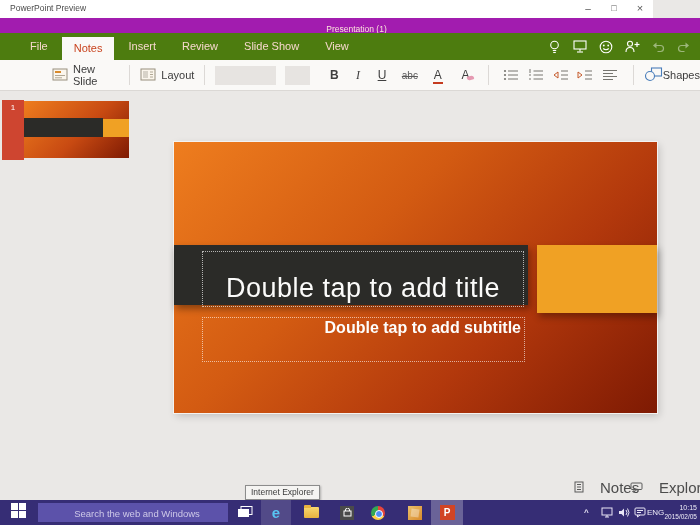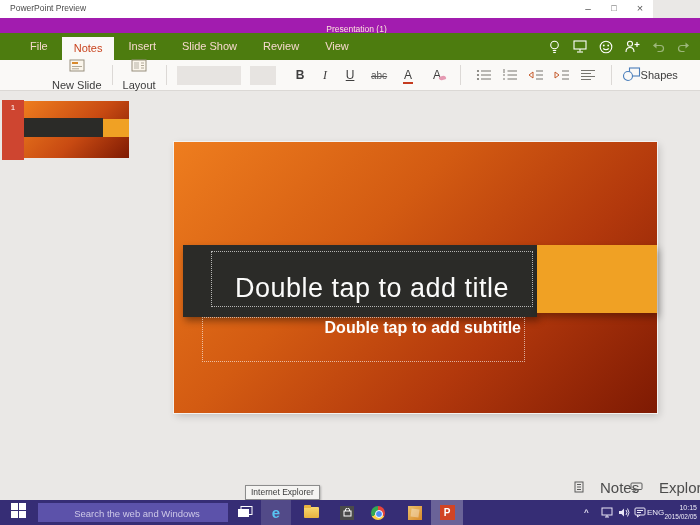--- a/index.html
+++ b/index.html
@@ -20,21 +20,21 @@
   .tabrow { position:absolute; left:0; top:33px; width:700px; height:27px; background:#4d7c0f; }
   .tabs { position:absolute; left:18px; top:0; height:27px; display:flex; }
   .tab { height:27px; line-height:27px; padding:0 12px; font-size:11px; color:#F7D9CE; margin-right:2px; }
   .tab.sel { background:#FAF9F7; color:#C9441F; height:23px; line-height:23px; margin-top:4px; }
   .tabicons { position:absolute; right:10px; top:0; height:27px; display:flex; align-items:center; gap:12px; }
   .tabicons svg { display:block; }
   .dimmed { opacity:.45; }
 
   
   .toolbar { position:absolute; left:0; top:60px; width:700px; height:31px; background:#FAF9F7; border-bottom:1px solid #DBD8D5; display:flex; align-items:center; padding-left:52px; }
-  .tbtn { display:flex; align-items:center; gap:5px; font-size:11px; color:#3c3c3c;flex-direction:column; }
+  .tbtn { display:flex; align-items:center; gap:5px; font-size:11px; color:#3c3c3c; }
   .tdiv { width:1px; height:20px; background:#DCD9D6; margin:0 10px; }
   .fontbox { width:64px; height:19px; background:#E7E4E1; }
   .sizebox { width:26px; height:19px; background:#E7E4E1; margin-left:9px; }
   .fmt { width:25px; text-align:center; font-size:12px; color:#3f3f3f; }
   .fmt.b { font-weight:bold; }
   .fmt.i { font-style:italic; font-family:"Liberation Serif", serif; }
   .fmt.u span { text-decoration:underline; }
   .fmt.st { font-size:10px; text-decoration:line-through; color:#5a5a5a; }
   .fmt.fc span { border-bottom:2px solid #C53B1F; padding:0 1px; }
   .fmt.fx { position:relative; }
@@ -47,21 +47,21 @@
   .thumb-num { position:absolute; left:0; top:3px; width:22px; text-align:center; font-size:8px; color:#fff; }
   .thumb { position:absolute; left:24px; top:101px; width:105px; height:57px;
            background:linear-gradient(135deg,#EE7D1E 0%,#C84A12 55%,#7E1A03 100%); }
   .thumb .tdark { position:absolute; left:0; top:17px; width:79px; height:19px; background:#2B2B28; }
   .thumb .tamber { position:absolute; left:79px; top:18px; width:26px; height:18px; background:#F0A124; }
 
   
   .slide { position:absolute; left:174px; top:142px; width:483px; height:271px;
            background:linear-gradient(135deg,#EE7D1E 0%,#D35B12 38%,#B2380C 68%,#7E1A03 100%);
            box-shadow:0 0 0 1px #F4F2F0, 2px 3px 8px rgba(0,0,0,.18); }
-  .titleband { position:absolute; left:9px; top:103px; width:354px; height:72px; background:#2B2B28;
+  .titleband { position:absolute; left:0; top:103px; width:354px; height:60px; background:#2B2B28;
                box-shadow:2px 4px 7px rgba(0,0,0,.38); }
   .titlebox { position:absolute; left:28px; top:6px; width:322px; height:56px;
               border:1px dotted rgba(255,255,255,.65); }
   .titletext { position:absolute; left:0; bottom:2px; width:100%; text-align:center;
                font-size:27px; color:#FBFBFA; letter-spacing:.5px; white-space:nowrap; }
   .amberbox { position:absolute; left:363px; top:103px; width:120px; height:68px; background:#F0A124;
               box-shadow:2px 4px 7px rgba(0,0,0,.32); }
   .subbox { position:absolute; left:28px; top:175px; width:323px; height:45px;
             border:1px dotted rgba(255,255,255,.6); }
   .subtext { position:absolute; right:3px; top:1px; font-size:16px; font-weight:bold; color:#FDFDFC; }
@@ -115,22 +115,22 @@
 
   <div class="docbar">
     <span>Presentation (1)</span>
   </div>
 
   <div class="tabrow">
     <div class="tabs">
       <div class="tab">File</div>
       <div class="tab sel">Notes</div>
       <div class="tab">Insert</div>
+      <div class="tab">Review</div>
       <div class="tab">Slide Show</div>
-      <div class="tab">Review</div>
       <div class="tab">View</div>
     </div>
     <div class="tabicons">
       <span>
         <svg width="13" height="14" viewBox="0 0 13 14">
             <circle cx="6.5" cy="5" r="3.8" fill="none" stroke="#fff" stroke-width="1.1"></circle>
             <line x1="4.8" y1="10.5" x2="8.2" y2="10.5" stroke="#fff" stroke-width="1.1"></line>
             <line x1="5.2" y1="12.5" x2="7.8" y2="12.5" stroke="#fff" stroke-width="1.1"></line>
           </svg>
       </span>

